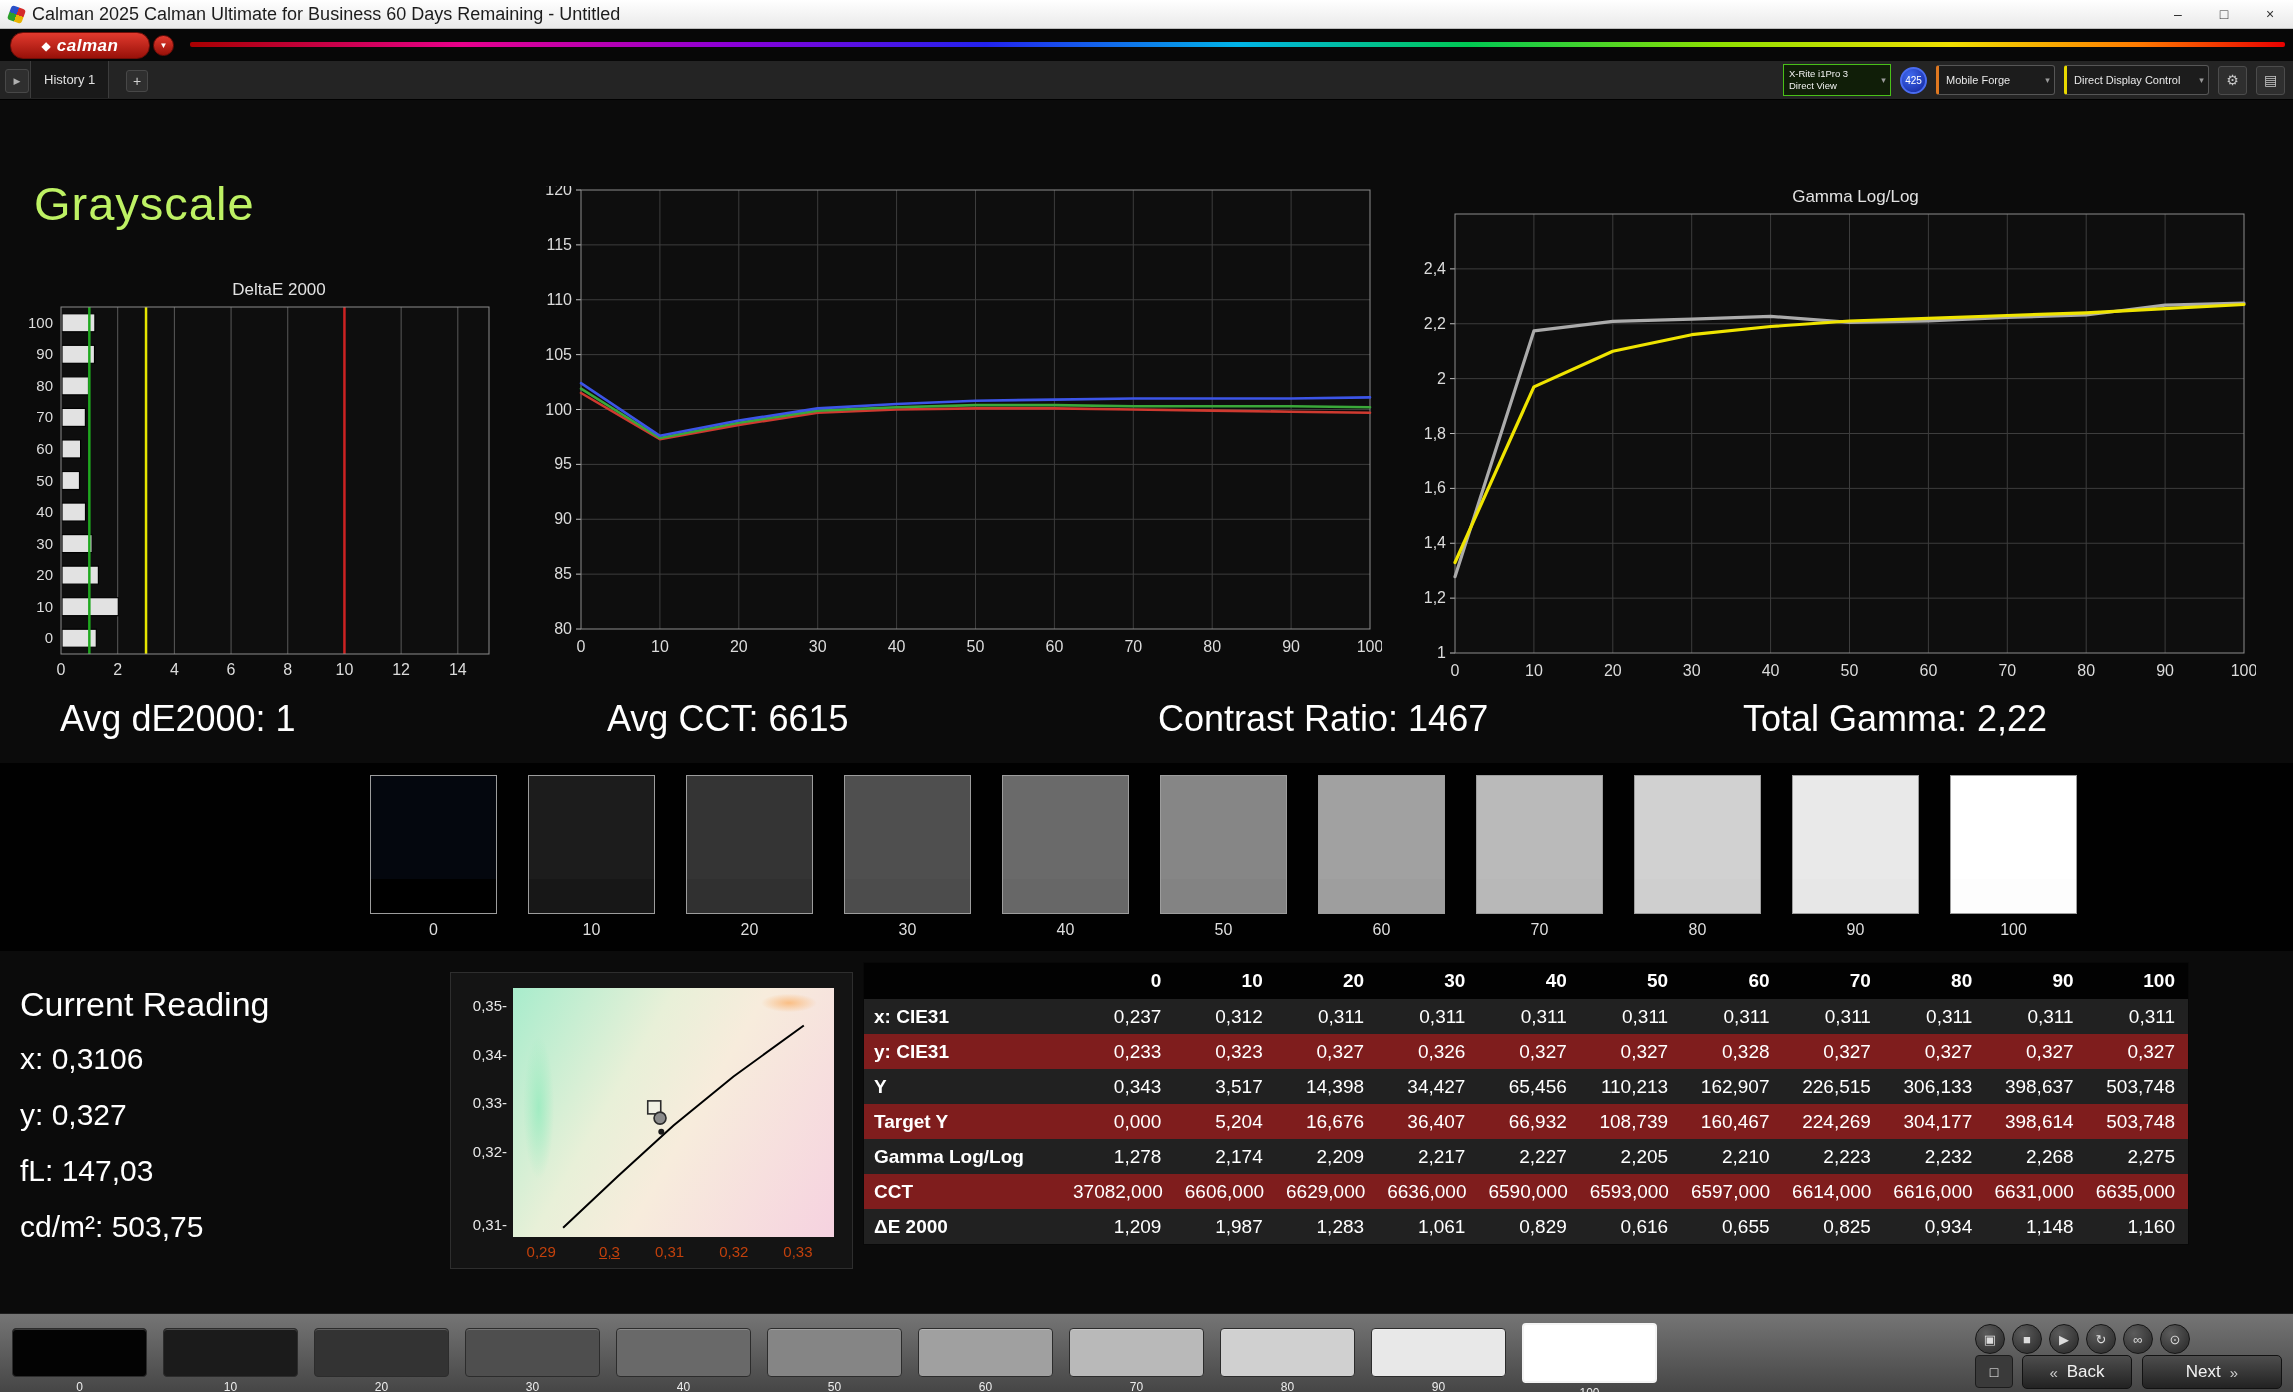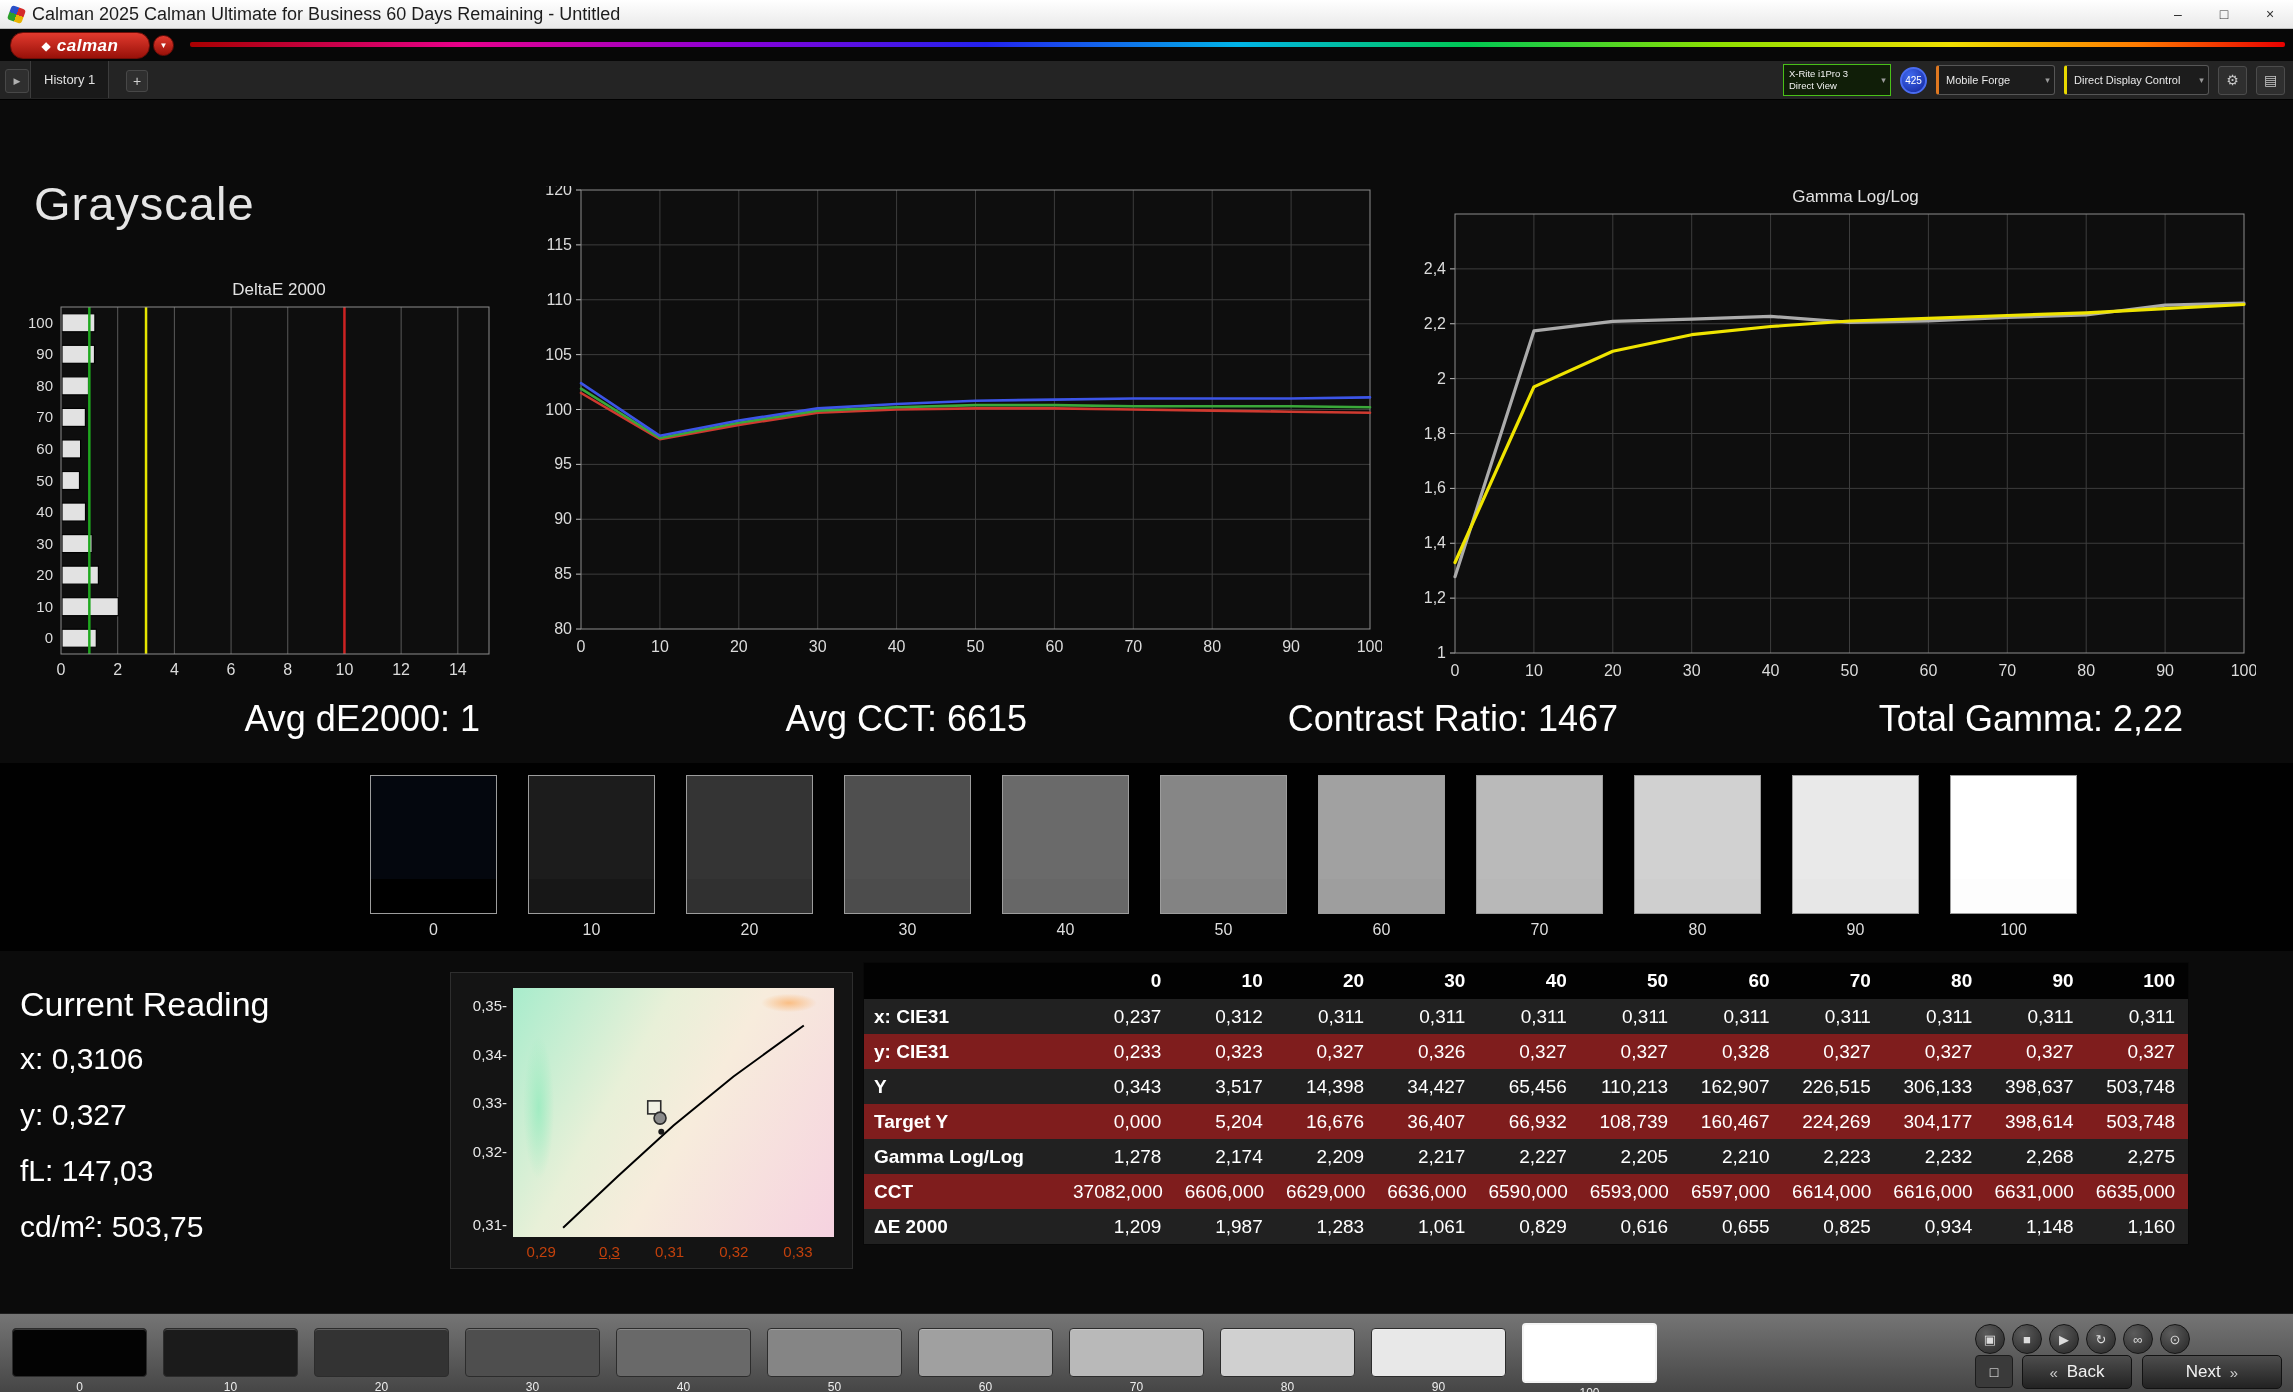--- a/index.html
+++ b/index.html
@@ -30,31 +30,31 @@
 .meter-box{width:106px;height:30px;background:#101e08;border:1px solid #49c018;border-radius:0;display:flex;align-items:center}
 .meter-text{flex:1;padding:2px 5px;font-size:9.5px;line-height:1.3;color:#f2f2f2}
 .dd-arrow{width:13px;color:#9a9a9a;font-size:9px;text-align:center}
 .badge{width:27px;height:27px;border-radius:50%;background:radial-gradient(circle at 35% 30%,#3f6af0,#12239a);border:2px solid #4a6cf0;color:#fff;font-size:10px;display:flex;align-items:center;justify-content:center;box-sizing:border-box}
 .drop-box{height:28px;background:#1c1c1c;border:1px solid #565656;border-radius:3px;display:flex;align-items:center;font-size:11px;color:#e8e8e8;padding-left:7px;white-space:nowrap}
 .drop-box.orange{border-left:3px solid #e07820;width:108px}
 .drop-box.yellow{border-left:3px solid #e8d800;width:134px}
 .icon-btn{width:27px;height:27px;background:#2f2f2f;border:1px solid #4c4c4c;border-radius:3px;color:#c8c8c8;font-size:14px;display:flex;align-items:center;justify-content:center}
 
 
-.page-title{position:absolute;left:34px;top:176px;font-size:47px;color:#e5e5e5;letter-spacing:1px}
+.page-title{position:absolute;left:34px;top:176px;font-size:47px;color:#bef264;letter-spacing:1px}
 .chart{position:absolute}
 .chart-title{height:24px;line-height:22px;text-align:center;font-size:17px;color:#e2e2e2}
 #deltae-chart{left:17px;top:279px;width:480px}
 #deltae-chart .chart-title{padding-left:44px}
 #rgb-chart{left:537px;top:186px;width:845px}
 #rgb-chart .chart-title{padding-left:44px}
 #gamma-chart{left:1411px;top:186px;width:845px}
 #gamma-chart .chart-title{padding-left:44px}
 
-.summary{position:absolute;top:698px;font-size:36px;color:#fff;text-align:right;white-space:nowrap}
+.summary{position:absolute;top:698px;font-size:36px;color:#fff;text-align:left;white-space:nowrap}
 #sum-de{left:60px;width:420px}
 #sum-cct{left:607px;width:420px}
 #sum-contrast{left:1158px;width:460px}
 #sum-gamma{left:1743px;width:440px}
 
 
 .swatch-strip{position:absolute;left:0;top:763px;width:100%;height:188px;background:#010101}
 .swatches{position:absolute;left:370px;top:12px;display:flex;gap:31px}
 .swatch{width:127px}
 .swatch-box{width:127px;height:139px;border:1px solid #9d9d9d;box-sizing:border-box}

